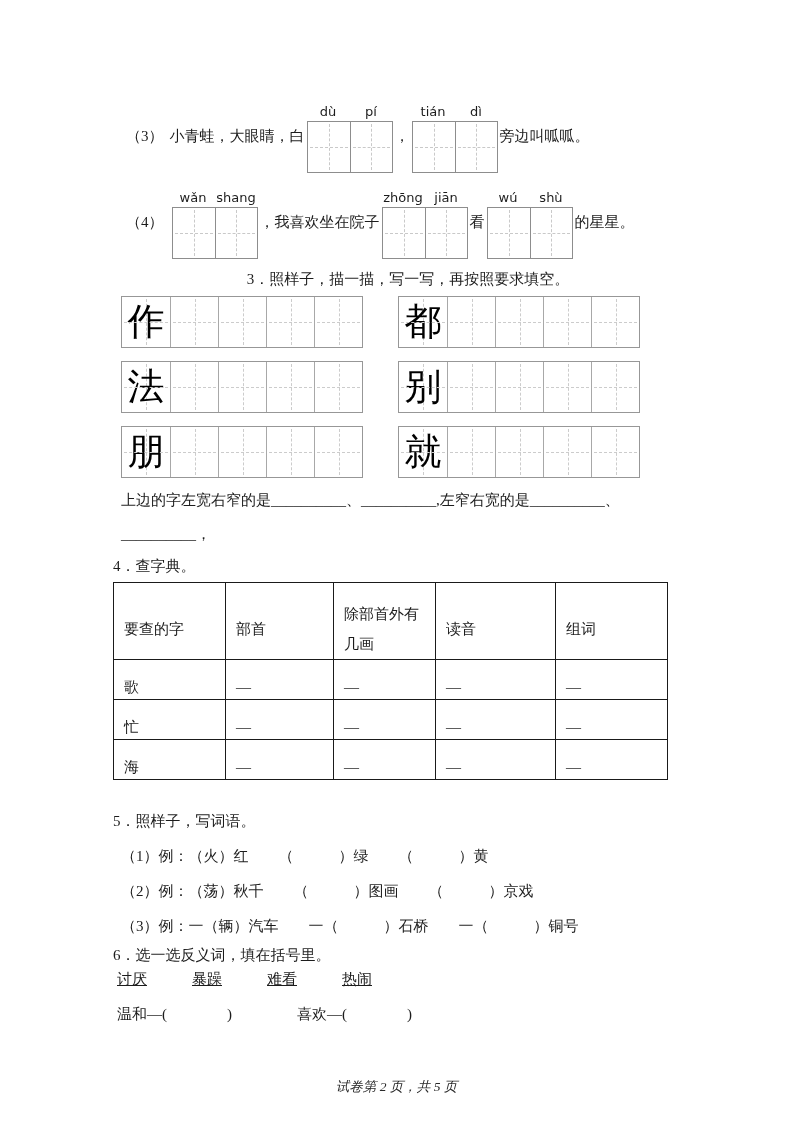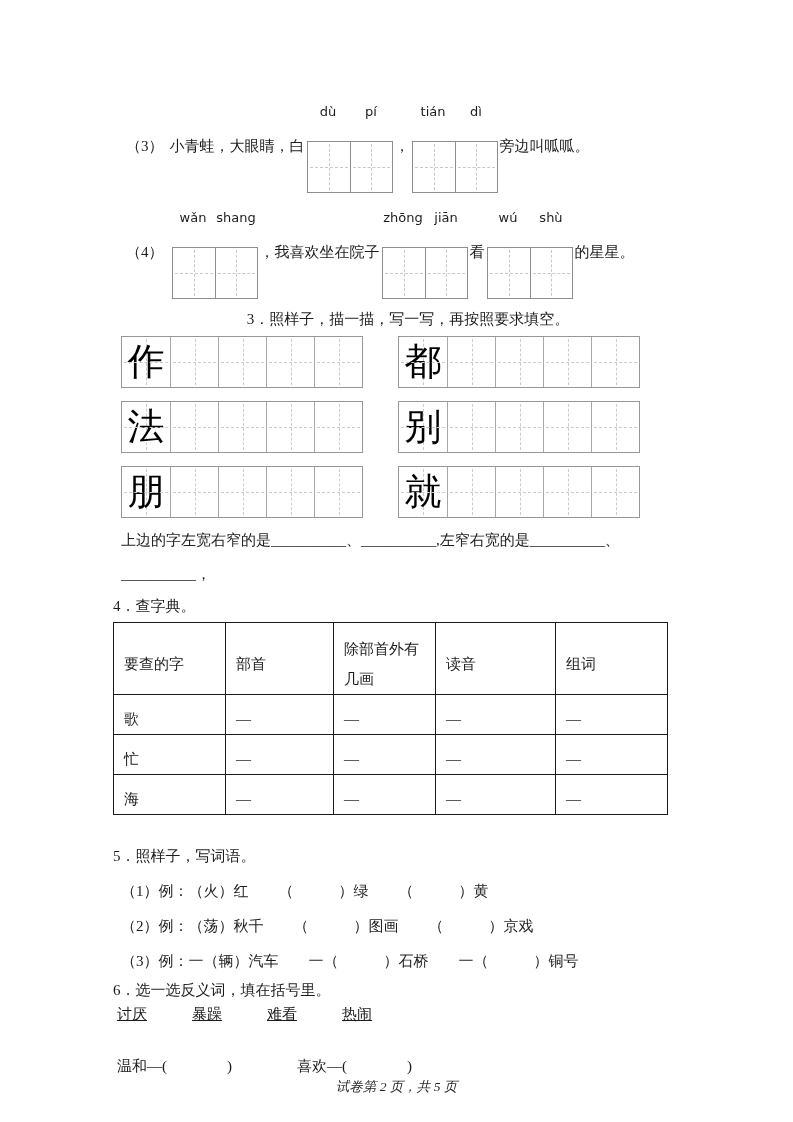--- a/index.html
+++ b/index.html
@@ -8,21 +8,21 @@
     width: 793px; height: 1122px; background: #ffffff;
     font-family: "Liberation Serif", "DejaVu Serif", serif;
     color: #1c1c1c; font-size: 15px;
   }
   .sheet { position: relative; width: 793px; height: 1122px; padding: 99px 90px 0 113px; overflow: hidden; }
 
   
   .item-line { display: flex; align-items: center; margin-left: 13px; }
   .txt { white-space: pre; }
   .num { margin-right: 6px; }
-  .pbox { display: inline-flex; flex-direction: column; margin: 0 2px; gap: 20px; }
+  .pbox { display: inline-flex; flex-direction: column; margin: 0 2px; }
   .prow { display: flex; height: 20px; margin-bottom: 2px; align-items: flex-end; }
   .prow .pinyin { flex: 1 1 0; text-align: center; font-family: "DejaVu Sans", sans-serif; font-size: 13px; color: #1c1c1c; }
   .pcells { display: flex; border: 1px solid #8d8d8d; background: #fff; }
   .pcell { width: 42px; height: 50px; position: relative; }
   .pcell + .pcell { border-left: 1px solid #8d8d8d; }
   .pcell::before { content:""; position:absolute; top:2px; bottom:2px; left:50%; width:0; border-left:1px dashed #c9c9c9; }
   .pcell::after  { content:""; position:absolute; left:2px; right:2px; top:50%; height:0; border-top:1px dashed #c9c9c9; }
 
   .qtitle { line-height: 22px; }
   .t-q3 { margin-top: 9px; text-align: center; }
@@ -35,30 +35,30 @@
   .gcell + .gcell { border-left: 1px solid #a8a8a8; }
   .gcell::before { content:""; position:absolute; top:2px; bottom:2px; left:50%; width:0; border-left:1px dashed #cccccc; }
   .gcell::after  { content:""; position:absolute; left:2px; right:2px; top:50%; height:0; border-top:1px dashed #cccccc; }
   .gchar { position:absolute; inset:0; display:flex; align-items:center; justify-content:center; font-size:37px; color:#000; }
 
   .fill { margin-top: 5px; margin-left: 8px; line-height: 34px; }
 
   
   .t-q4 { margin-top: 4px; }
   .dict-table { margin-top: 5px; border-collapse: collapse; width: 554px; table-layout: fixed; }
-  .dict-table th, .dict-table td { border: 1px solid #1a1a1a; font-weight: normal; text-align: left; padding: 10px 6px 0 10px; vertical-align: middle; font-size: 15px; }
+  .dict-table th, .dict-table td { border: 1px solid #1a1a1a; font-weight: normal; text-align: left; padding: 16px 6px 0 10px; vertical-align: middle; font-size: 15px; }
   .dict-table th { height: 72px; line-height: 30px; }
   .dict-table td { height: 40px; }
 
   .t-q5 { margin-top: 30px; }
   .q5-item { margin-top: 13px; margin-left: 8px; line-height: 22px; white-space: pre; }
 
   .t-q6 { margin-top: 7px; }
   .bank { margin-top: 2px; margin-left: 4px; display: flex; gap: 45px; line-height: 22px; text-decoration: underline; }
-  .answers { margin-top: 30px; margin-left: 4px; display: flex; gap: 65px; line-height: 22px; white-space: pre; }
+  .answers { margin-top: 13px; margin-left: 4px; display: flex; gap: 65px; line-height: 22px; white-space: pre; }
 
   .footer { position: absolute; left: 0; right: 0; bottom: 26px; text-align: center; font-size: 13.5px; color: #2a2a2a; font-style: italic; }
 </style>
 </head>
 <body>
 
 <div class="sheet">
 
   <div class="item-line">
     <span class="txt num">（3）</span>

